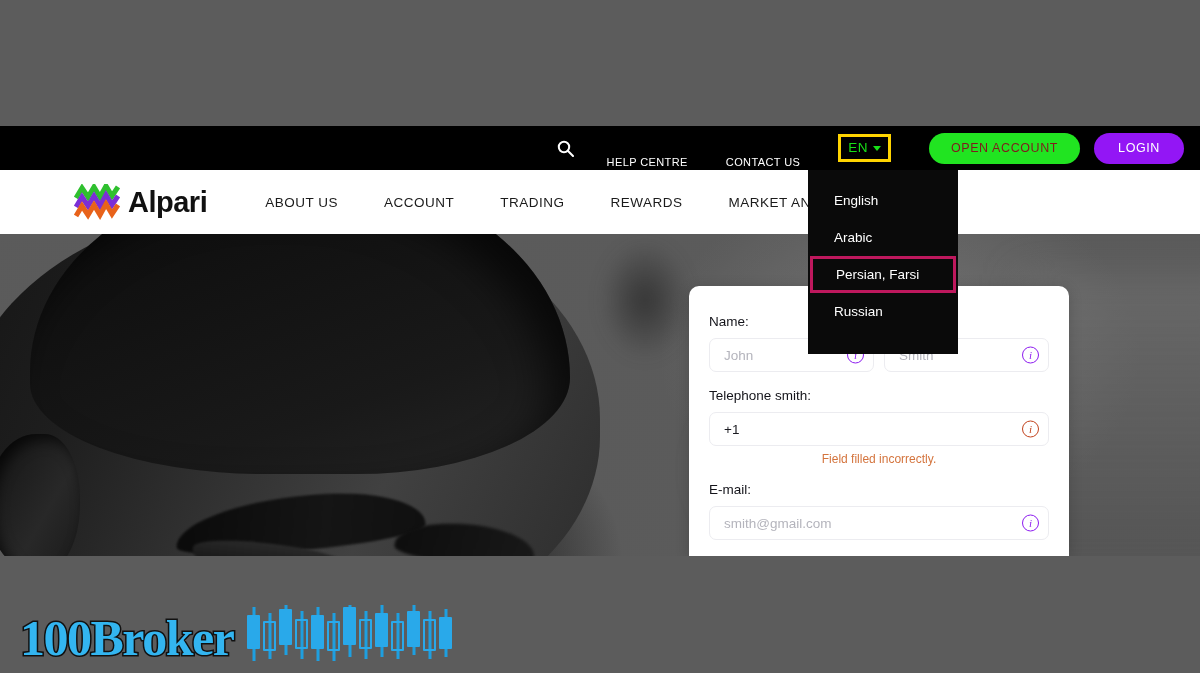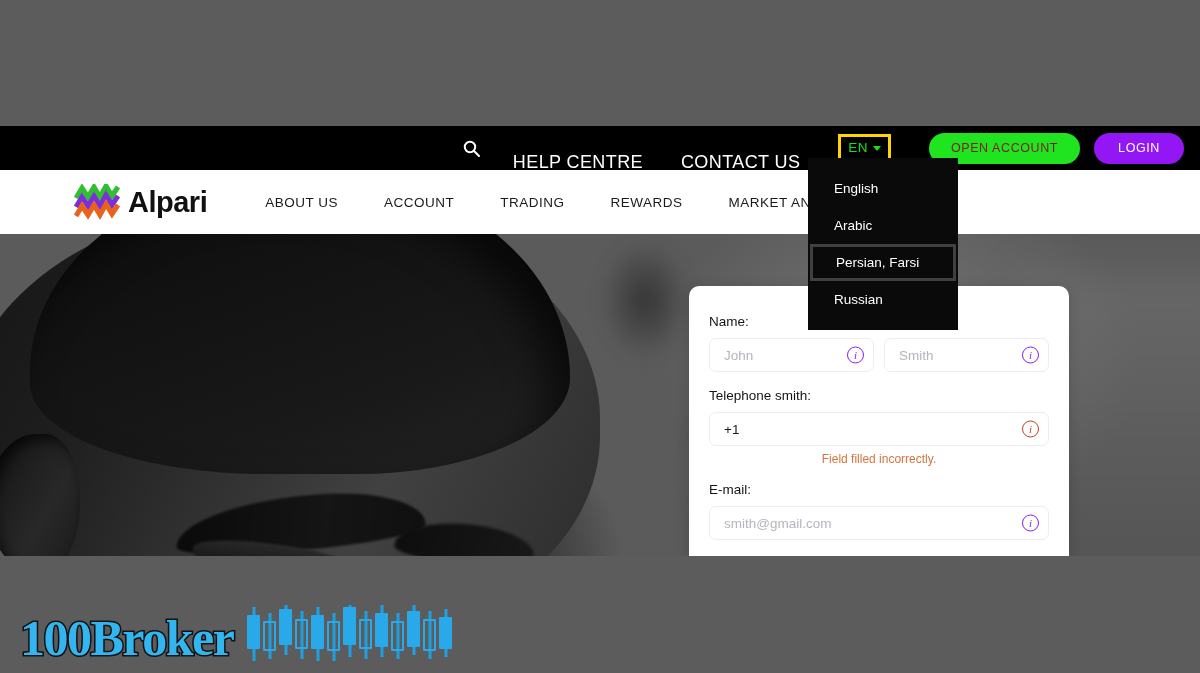--- a/index.html
+++ b/index.html
@@ -30,21 +30,21 @@
   }
   .search-btn {
     width: 34px; height: 34px;
     display: flex; align-items: center; justify-content: center;
     margin-right: 24px;
     cursor: pointer;
   }
   .search-btn svg { display: block; }
   .toplink {
     color: #ffffff;
-    font-size: 18px;
+    font-size: 11px;
     letter-spacing: .4px;
     margin-right: 38px;
     text-decoration: none;
     white-space: nowrap;
     cursor: pointer;
     margin-top: 28px;
   }
   .lang-wrap { position: relative; margin-right: 38px; }
   .lang-btn {
     border: 3px solid #ffd400;
@@ -71,35 +71,35 @@
     letter-spacing: .6px;
     cursor: pointer;
     white-space: nowrap;
   }
   .btn-open { background: #21e421; color: #7f1d1d; padding: 0 22px; margin-right: 14px; }
   .btn-login { background: #9316f5; color: #ffffff; padding: 0 24px; }
 
   
   .lang-menu {
     position: absolute;
-    left: 808px; top: 32px;
+    left: 808px; top: 44px;
     width: 150px;
     background: #0a0a0a;
-    padding: 12px 0 12px 0;
+    padding: 12px 0 24px 0;
     z-index: 40;
   }
   .lang-item {
     color: #ffffff;
     font-size: 13.5px;
     padding: 11px 0 11px 26px;
     cursor: pointer;
     white-space: nowrap;
   }
   .lang-item.sel {
-    border: 3px solid #404040;
+    border: 3px solid #be185d;
     padding: 8px 0 8px 23px;
     margin: 0 2px;
   }
 
   
   .navbar {
     position: absolute; left: 0; top: 44px;
     width: 1054px; height: 64px;
     background: #ffffff;
     display: flex; align-items: center;

